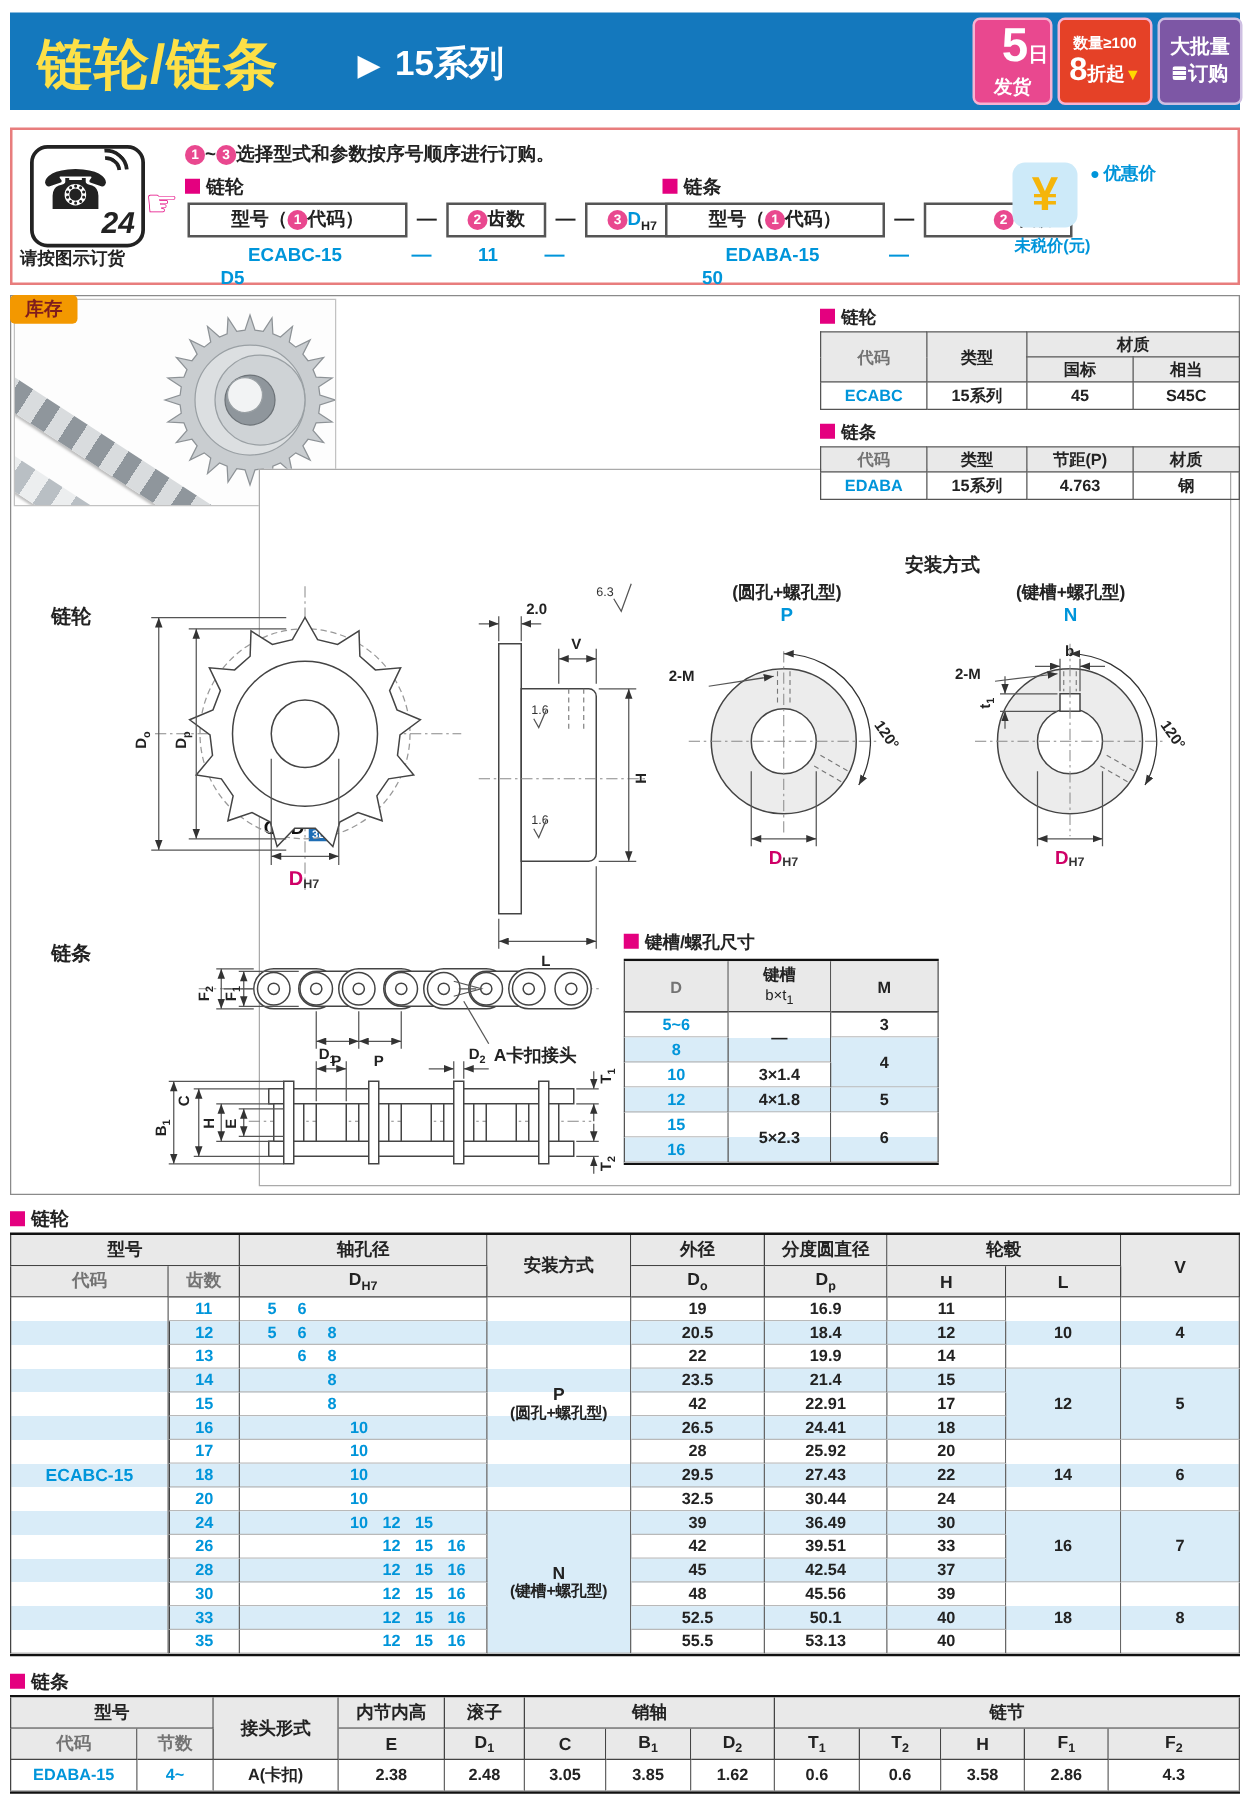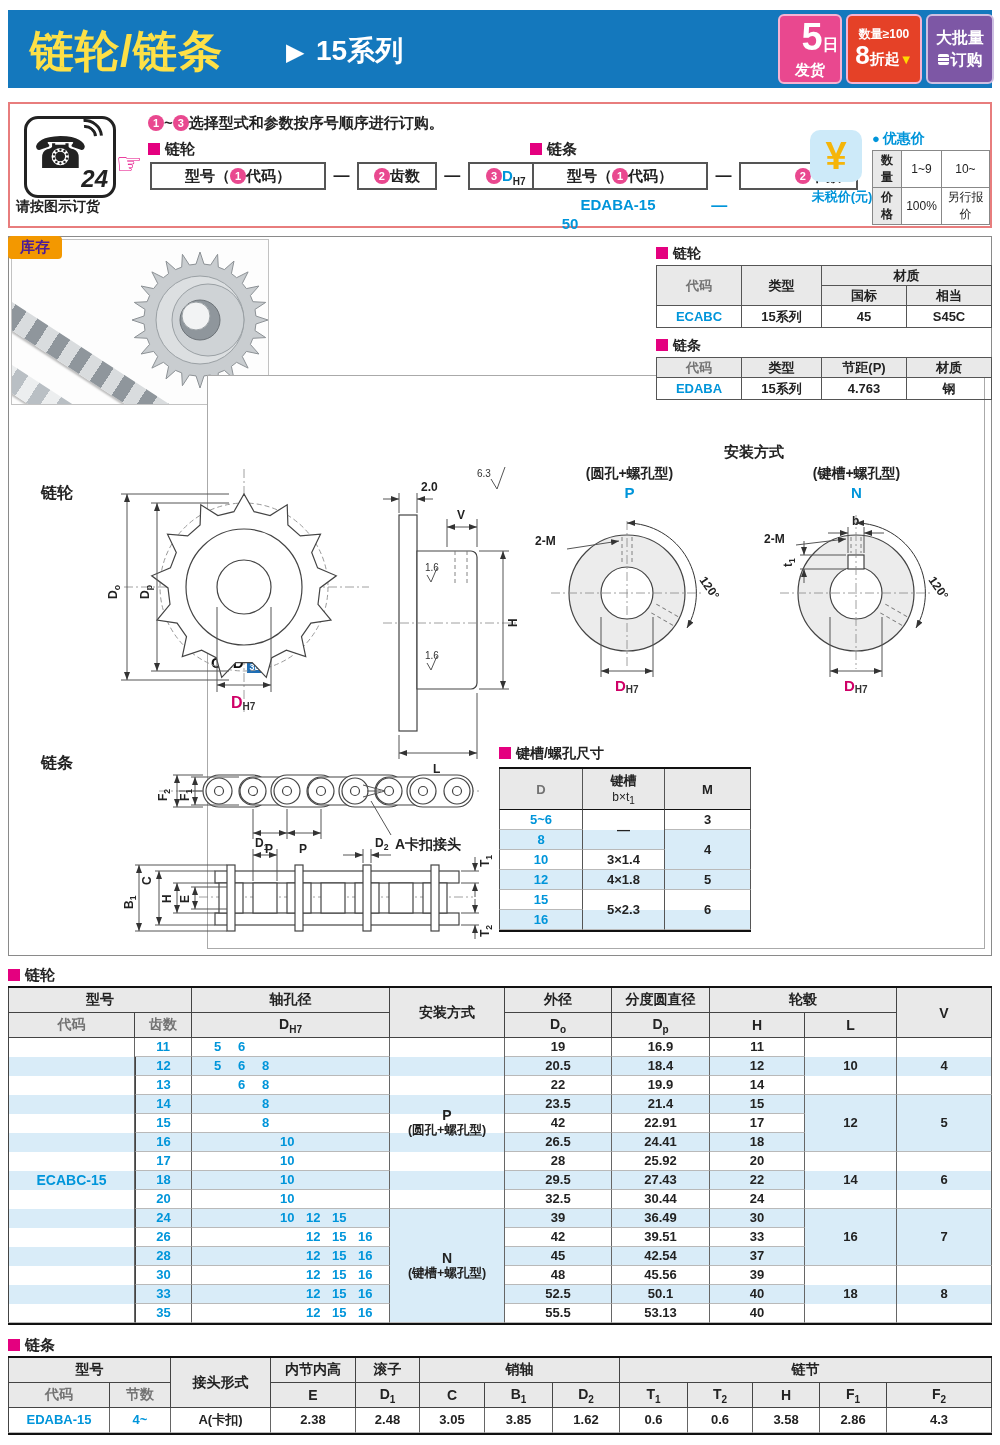--- a/index.html
+++ b/index.html
@@ -54,21 +54,21 @@
             font-size:38px;font-weight:bold;color:#f5b50a;line-height:52px;}
   #tax-note{left:792px;top:84px;font-size:13px;font-weight:bold;color:#0095da;width:80px;text-align:center;}
   #disc-title{left:862px;top:26px;font-size:14px;font-weight:bold;color:#0095da;}
   #disc-title .dot{color:#0095da;font-size:13px;margin-right:3px;}
   #disc-table{left:862px;top:46px;border-collapse:collapse;}
   #disc-table td{border:1px solid #888;font-size:12px;padding:1px 4px;height:18px;text-align:center;}
   #disc-table td.lab{background:#e9e9e9;font-weight:bold;}
   
   #mainbox{left:8px;top:236px;width:982px;height:718px;border:1px solid #8a8a8a;background:#fff;}
   #photo{left:2px;top:2px;width:256px;height:164px;border:1px solid #c2c2c2;background:#fdfdfd;overflow:hidden;}
-  #stock-badge{left:-1px;top:-1px;background:#f39800;color:#4c1d95;font-size:15px;font-weight:bold;
+  #stock-badge{left:-1px;top:-1px;background:#f39800;color:#7f1d1d;font-size:15px;font-weight:bold;
                padding:2px 12px;border-radius:4px;z-index:3;}
   .chainbar{position:absolute;width:280px;height:24px;border-radius:12px;
             background:repeating-linear-gradient(90deg,#8f969c 0 13px,#d9dcde 13px 26px);
             box-shadow:0 2px 2px rgba(0,0,0,.25);transform:rotate(33deg);transform-origin:left top;}
   #cad-badge{right:6px;bottom:6px;background:#fff;border:1px solid #aaa;display:flex;align-items:center;padding:1px 3px;}
   #cad-badge .cadtxt{font-size:15px;font-weight:bold;color:#111;margin-right:3px;}
   #cad-badge .d2{display:block;background:#d5232a;color:#fff;font-size:9px;font-weight:bold;padding:0 3px;line-height:11px;}
   #cad-badge .d3{display:block;background:#1f6eb5;color:#fff;font-size:9px;font-weight:bold;padding:0 3px;line-height:11px;}
   
   .ititle{font-size:14px;font-weight:bold;}
@@ -178,54 +178,47 @@
     <div id="ord-spk-label" class="abs sec-label">
       <span class="sq"></span><span>链轮</span>
     </div>
     <div id="ord-spk-boxes" class="abs">
       <span class="obox" style="width:172px;"><span>型号（</span><span class="circ-num">1</span><span>代码）</span></span>
       <span class="odash">—</span>
       <span class="obox" style="width:76px;"><span class="circ-num">2</span><span>齿数</span></span>
       <span class="odash">—</span>
       <span class="obox" style="width:72px;"><span class="circ-num">3</span><span class="blue-d">D</span><sub style="font-size:10px;">H7</sub></span>
     </div>
+    <div id="ord-spk-ex" class="abs ex-row">
+      <span style="display:inline-block;width:172px;text-align:center;">ECABC-15</span>
+      <span class="odash">—</span>
+      <span style="display:inline-block;width:76px;text-align:center;">11</span>
+      <span class="odash">—</span>
+      <span style="display:inline-block;width:72px;text-align:center;">D5</span>
+    </div>
 
     <div id="ord-chain-label" class="abs sec-label">
       <span class="sq"></span><span>链条</span>
     </div>
     <div id="ord-chain-boxes" class="abs">
       <span class="obox" style="width:172px;"><span>型号（</span><span class="circ-num">1</span><span>代码）</span></span>
       <span class="odash">—</span>
       <span class="obox" style="width:76px;padding-left:39px;"><span class="circ-num">2</span><span>节数</span></span>
     </div>
     <div id="ord-chain-ex" class="abs ex-row">
       <span style="display:inline-block;width:172px;text-align:center;">EDABA-15</span>
       <span class="odash">—</span>
       <span style="display:inline-block;width:76px;text-align:center;">50</span>
     </div>
 
     <div id="yen-icon" class="abs">¥</div>
     <div id="tax-note" class="abs">未税价(元)</div>
     <div id="disc-title" class="abs">
       <span class="dot">●</span><span>优惠价</span>
     </div>
-    <table id="disc-table" class="abs">
-      <tbody>
-          <tr>
-        <td class="lab">数量</td>
-        <td>1~9</td>
-        <td>10~</td>
-      </tr>
-      <tr>
-        <td class="lab">价格</td>
-        <td>100%</td>
-        <td>另行报价</td>
-      </tr>
-    </tbody>
-      </table>
   </div>
 
   <div id="mainbox" class="abs">
 
     <div id="photo" class="abs">
       <div class="chainbar" style="left:-40px;top:36px;"></div>
       <div class="chainbar" style="left:-60px;top:86px;background:repeating-linear-gradient(90deg,#b9bfc4 0 13px,#eceeef 13px 26px);"></div>
       <svg class="abs" style="left:110px;top:4px;" width="150" height="156" viewBox="0 0 150 156">
         <path fill="#c9cdd0" stroke="#8d9296" stroke-width="1" d="M74.0,20.1L78.0,8.0L82.0,20.1L88.6,21.0L95.6,10.3L96.3,23.1L102.4,25.6L112.0,17.1L109.4,29.6L114.6,33.7L126.1,27.9L120.3,39.4L124.4,44.6L136.9,42.0L128.4,51.6L130.9,57.7L143.7,58.4L133.0,65.4L133.9,72.0L146.0,76.0L133.9,80.0L133.0,86.6L143.7,93.6L130.9,94.3L128.4,100.4L136.9,110.0L124.4,107.4L120.3,112.6L126.1,124.1L114.6,118.3L109.4,122.4L112.0,134.9L102.4,126.4L96.3,128.9L95.6,141.7L88.6,131.0L82.0,131.9L78.0,144.0L74.0,131.9L67.4,131.0L60.4,141.7L59.7,128.9L53.6,126.4L44.0,134.9L46.6,122.4L41.4,118.3L29.9,124.1L35.7,112.6L31.6,107.4L19.1,110.0L27.6,100.4L25.1,94.3L12.3,93.6L23.0,86.6L22.1,80.0L10.0,76.0L22.1,72.0L23.0,65.4L12.3,58.4L25.1,57.7L27.6,51.6L19.1,42.0L31.6,44.6L35.7,39.4L29.9,27.9L41.4,33.7L46.6,29.6L44.0,17.1L53.6,25.6L59.7,23.1L60.4,10.3L67.4,21.0Z"></path>
         <circle cx="78" cy="76" r="44" fill="#dcdfe1" stroke="#9aa0a4"></circle>

